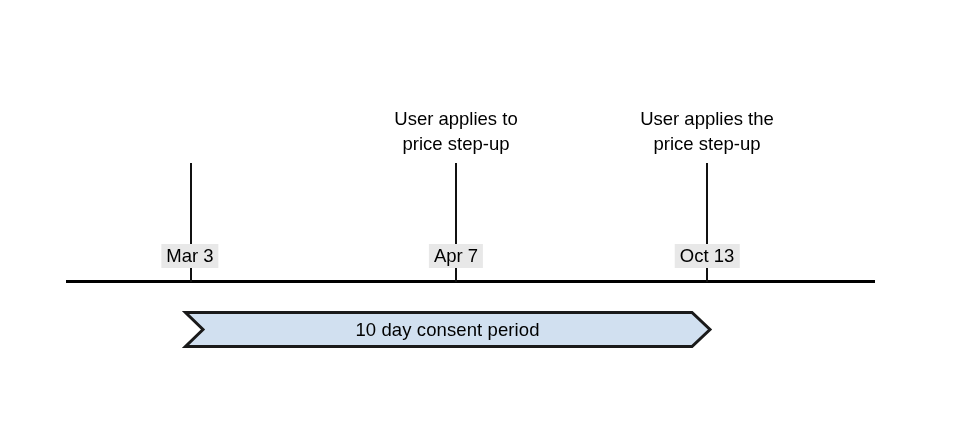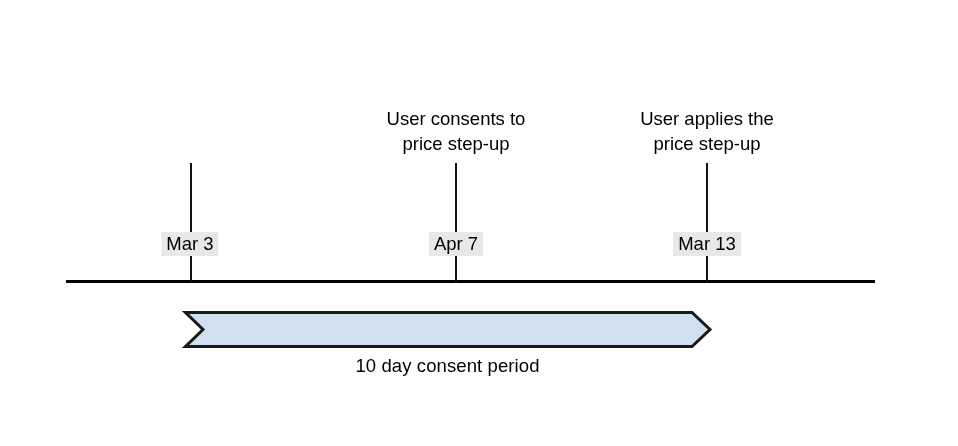--- a/index.html
+++ b/index.html
@@ -49,21 +49,21 @@
     font-size: 18.5px;
     line-height: 25px;
     color: #000000;
     white-space: pre-line;
   }
   .event-label.single { top: 118px; }
 
   
   .date-chip {
     position: absolute;
-    top: 232px;
+    top: 244px;
     transform: translateX(-50%);
     background: #e8e8e8;
     font-size: 18.5px;
     line-height: 24px;
     padding: 0 5px;
     color: #000000;
     white-space: nowrap;
   }
 
   
@@ -86,42 +86,41 @@
     top: 0;
     width: 527px;
     height: 37px;
     display: flex;
     align-items: center;
     justify-content: center;
     font-size: 18.5px;
     color: #000000;
     pointer-events: none;
     letter-spacing: 0.1px;
-    margin-top: 36px;
   }
 </style>
 </head>
 <body>
 
 <div id="canvas">
 
   <div class="axis-line"></div>
 
   <div class="tick" style="left:190px;"></div>
   <div class="date-chip" style="left:190px;">Mar 3</div>
 
-  <div class="event-label" style="left:456px;">User consents to
+  <div class="event-label" style="left:456px;">User applies to
 price step-up</div>
   <div class="tick" style="left:455px;"></div>
   <div class="date-chip" style="left:456px;">Apr 7</div>
 
   <div class="event-label" style="left:707px;">User applies the
 price step-up</div>
   <div class="tick" style="left:706px;"></div>
-  <div class="date-chip" style="left:707px;">Mar 13</div>
+  <div class="date-chip" style="left:707px;">Oct 13</div>
 
   <div class="banner">
     <svg viewBox="0 0 527 37" preserveAspectRatio="none" aria-hidden="true">
       <polygon points="1.5,1.5 508,1.5 526,18.5 508,35.5 1.5,35.5 19,18.5" fill="#d1e0f0" stroke="#1a1a1a" stroke-width="3" stroke-linejoin="miter"></polygon>
     </svg>
     <div class="banner-text">10 day consent period</div>
   </div>
 
 </div>
 

